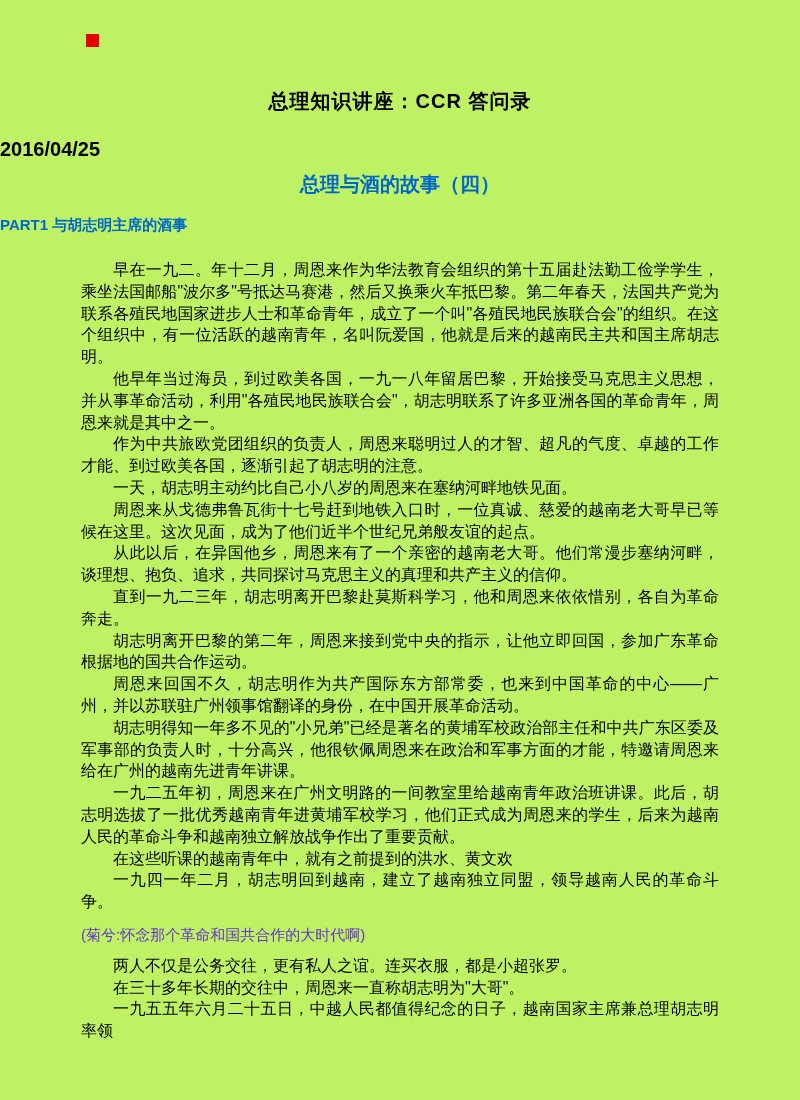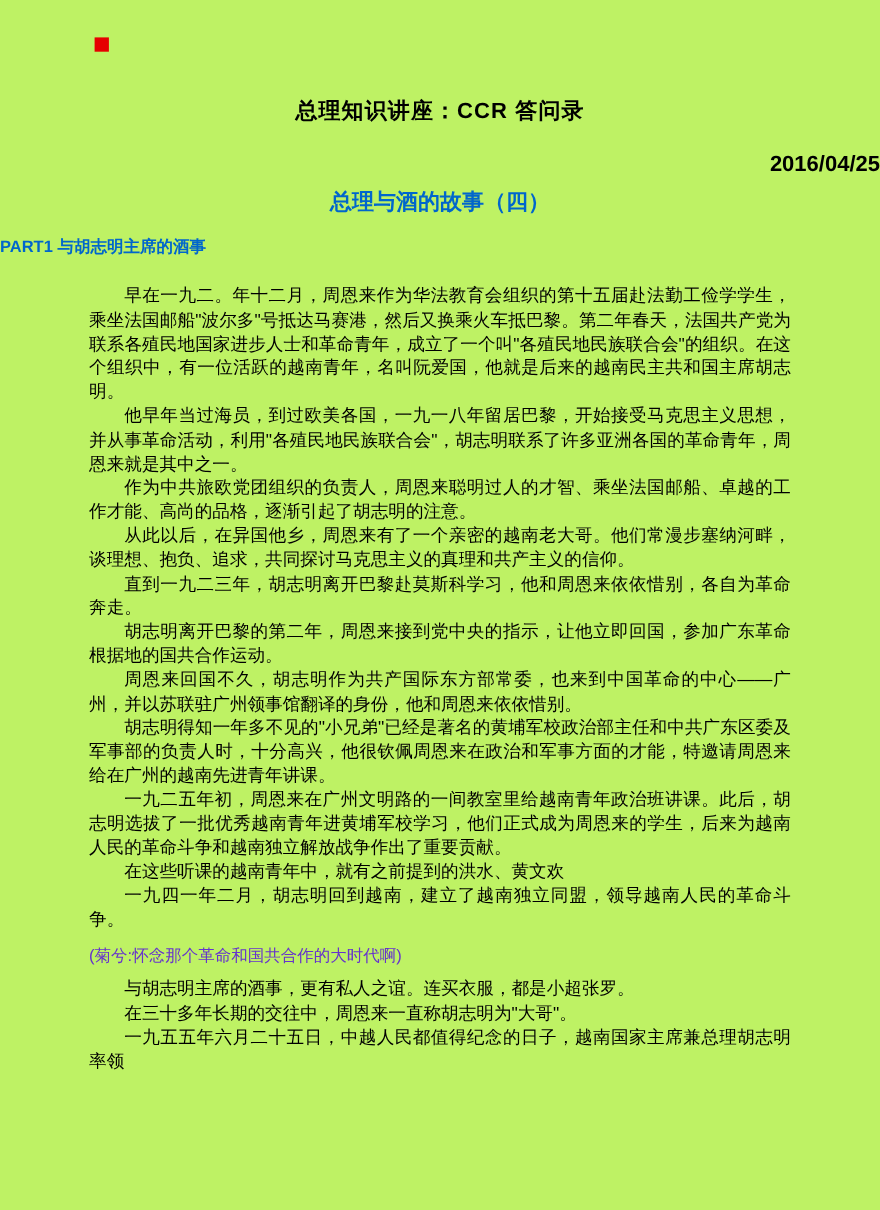--- a/index.html
+++ b/index.html
@@ -25,21 +25,21 @@
   .doc-title {
     margin-top: 88px;
     text-align: center;
     font-size: 20px;
     line-height: 26px;
     font-weight: bold;
     letter-spacing: 1px;
   }
   .doc-date {
     margin-top: 22px;
-    text-align: right;
+    text-align: left;
     font-size: 20px;
     line-height: 26px;
     font-weight: bold;
   }
   .doc-subtitle {
     margin-top: 12px;
     text-align: center;
     font-size: 20px;
     line-height: 20px;
     font-weight: bold;
@@ -78,32 +78,34 @@
 
   <div class="doc-date">2016/04/25</div>
 
   <div class="doc-subtitle">总理与酒的故事（四）</div>
 
   <div class="part-heading">PART1 与胡志明主席的酒事</div>
 
   <div class="article-body">
       <p>早在一九二。年十二月，周恩来作为华法教育会组织的第十五届赴法勤工俭学学生，乘坐法国邮船"波尔多"号抵达马赛港，然后又换乘火车抵巴黎。第二年春天，法国共产党为联系各殖民地国家进步人士和革命青年，成立了一个叫"各殖民地民族联合会"的组织。在这个组织中，有一位活跃的越南青年，名叫阮爱国，他就是后来的越南民主共和国主席胡志明。</p>
       <p>他早年当过海员，到过欧美各国，一九一八年留居巴黎，开始接受马克思主义思想，并从事革命活动，利用"各殖民地民族联合会"，胡志明联系了许多亚洲各国的革命青年，周恩来就是其中之一。</p>
-      <p>作为中共旅欧党团组织的负责人，周恩来聪明过人的才智、乘坐法国邮船、卓越的工作才能、高尚的品格，逐渐引起了胡志明的注意。</p>
+      <p>作为中共旅欧党团组织的负责人，周恩来聪明过人的才智、超凡的气度、卓越的工作才能、到过欧美各国，逐渐引起了胡志明的注意。</p>
+      <p>一天，胡志明主动约比自己小八岁的周恩来在塞纳河畔地铁见面。</p>
+      <p>周恩来从戈德弗鲁瓦街十七号赶到地铁入口时，一位真诚、慈爱的越南老大哥早已等候在这里。这次见面，成为了他们近半个世纪兄弟般友谊的起点。</p>
       <p>从此以后，在异国他乡，周恩来有了一个亲密的越南老大哥。他们常漫步塞纳河畔，谈理想、抱负、追求，共同探讨马克思主义的真理和共产主义的信仰。</p>
       <p>直到一九二三年，胡志明离开巴黎赴莫斯科学习，他和周恩来依依惜别，各自为革命奔走。</p>
       <p>胡志明离开巴黎的第二年，周恩来接到党中央的指示，让他立即回国，参加广东革命根据地的国共合作运动。</p>
-      <p>周恩来回国不久，胡志明作为共产国际东方部常委，也来到中国革命的中心——广州，并以苏联驻广州领事馆翻译的身份，他和周恩来依依惜别。</p>
+      <p>周恩来回国不久，胡志明作为共产国际东方部常委，也来到中国革命的中心——广州，并以苏联驻广州领事馆翻译的身份，在中国开展革命活动。</p>
       <p>胡志明得知一年多不见的"小兄弟"已经是著名的黄埔军校政治部主任和中共广东区委及军事部的负责人时，十分高兴，他很钦佩周恩来在政治和军事方面的才能，特邀请周恩来给在广州的越南先进青年讲课。</p>
       <p>一九二五年初，周恩来在广州文明路的一间教室里给越南青年政治班讲课。此后，胡志明选拔了一批优秀越南青年进黄埔军校学习，他们正式成为周恩来的学生，后来为越南人民的革命斗争和越南独立解放战争作出了重要贡献。</p>
       <p>在这些听课的越南青年中，就有之前提到的洪水、黄文欢</p>
       <p>一九四一年二月，胡志明回到越南，建立了越南独立同盟，领导越南人民的革命斗争。</p>
     </div>
 
   <p class="reader-note">(菊兮:怀念那个革命和国共合作的大时代啊)</p>
 
   <div class="article-body tail">
-      <p>与胡志明主席的酒事，更有私人之谊。连买衣服，都是小超张罗。</p>
+      <p>两人不仅是公务交往，更有私人之谊。连买衣服，都是小超张罗。</p>
       <p>在三十多年长期的交往中，周恩来一直称胡志明为"大哥"。</p>
       <p>一九五五年六月二十五日，中越人民都值得纪念的日子，越南国家主席兼总理胡志明率领</p>
     </div>
 
 </div>
 
 </body></html>

